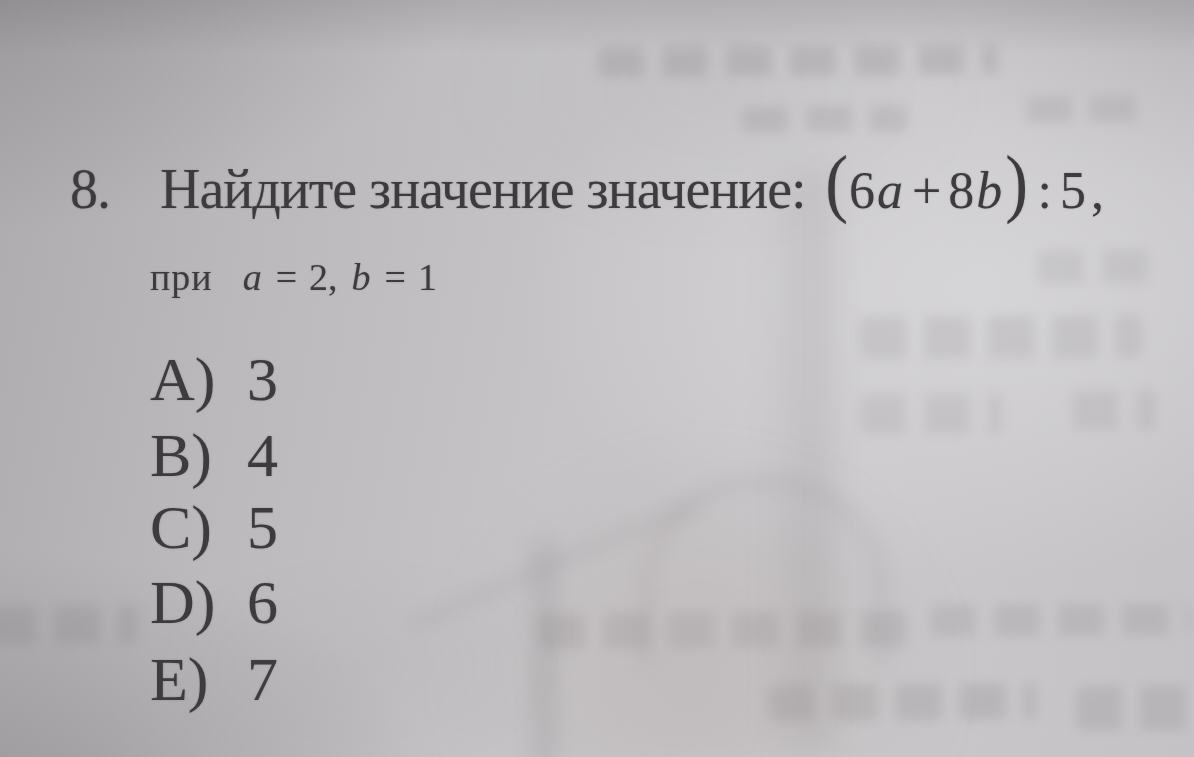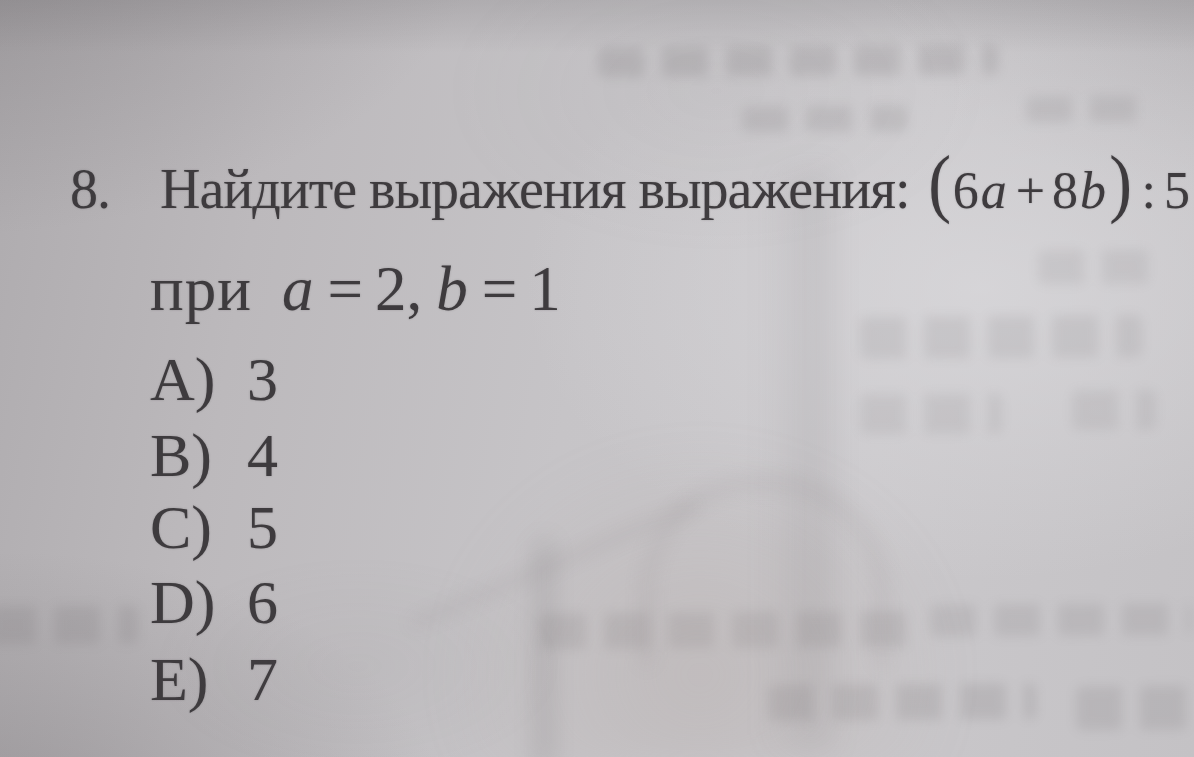--- a/index.html
+++ b/index.html
@@ -82,21 +82,21 @@
     margin-left:18px; font-size:52px; letter-spacing:0;
   }
   .paren{font-size:76px; line-height:1; display:inline-block; transform:scaleX(.9); font-weight:400;}
   .mvar{font-style:italic; padding:0 2px;}
   .op-plus{padding:0 7px;}
   .op-colon{padding:0 8px;}
   .comma{padding-left:5px;}
   .condition-line{
     position:absolute; left:150px; top:258px;
     display:flex; align-items:flex-start;
-    font-size:63px; line-height:1; white-space:nowrap;
+    font-size:38px; line-height:1; white-space:nowrap;
   }
   .condition-line .word{margin-right:28px; letter-spacing:1px;}
   .condition-line .tok{margin-right:12px;}
   .option-row{
     position:absolute; left:150px;
     display:flex; align-items:baseline;
     font-size:62px; line-height:1;
   }
   .opt-label{width:97px; display:inline-block;}
   .row-a{top:348px;} .row-b{top:424px;} .row-c{top:496px;}
@@ -129,21 +129,21 @@
   <div class="silhouette"></div>
   <div class="arch-shadow"></div>
   <div class="diag-shadow"></div>
   <div class="vshadow1"></div>
   <div class="vshadow2"></div>
 
   <div class="content">
 
     <div class="question-line">
       <span class="qnum">8.</span>
-      <span>Найдите выражения выражения:</span>
+      <span>Найдите значение значение:</span>
       <span class="formula">
         <span class="paren">(</span>
         <span>6</span>
         <span class="mvar">a</span>
         <span class="op-plus">+</span>
         <span>8</span>
         <span class="mvar">b</span>
         <span class="paren">)</span>
         <span class="op-colon">:</span>
         <span>5</span>

